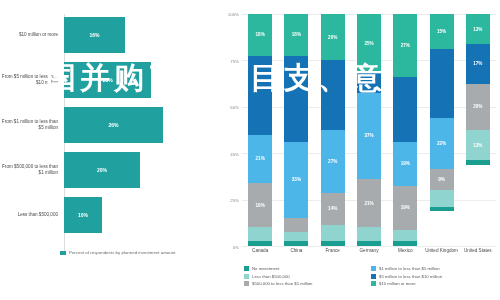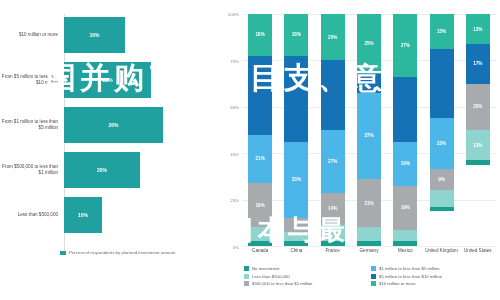--- a/index.html
+++ b/index.html
@@ -297,16 +297,15 @@
           <div class="rc-legend-item">
             <span class="rc-legend-swatch" style="background: rgb(43, 184, 158);"></span>
             <span class="rc-legend-text">$10 million or more</span>
           </div>
         </div>
     </div>
   </div>
 
   <div id="overlay-text">
     <div class="ov" id="ov-line1">国并购了景响目支、意</div>
-    <div class="ov" id="ov-line2">场向日本与最</div>
   </div>
 
 </div>
 
 </body></html>

